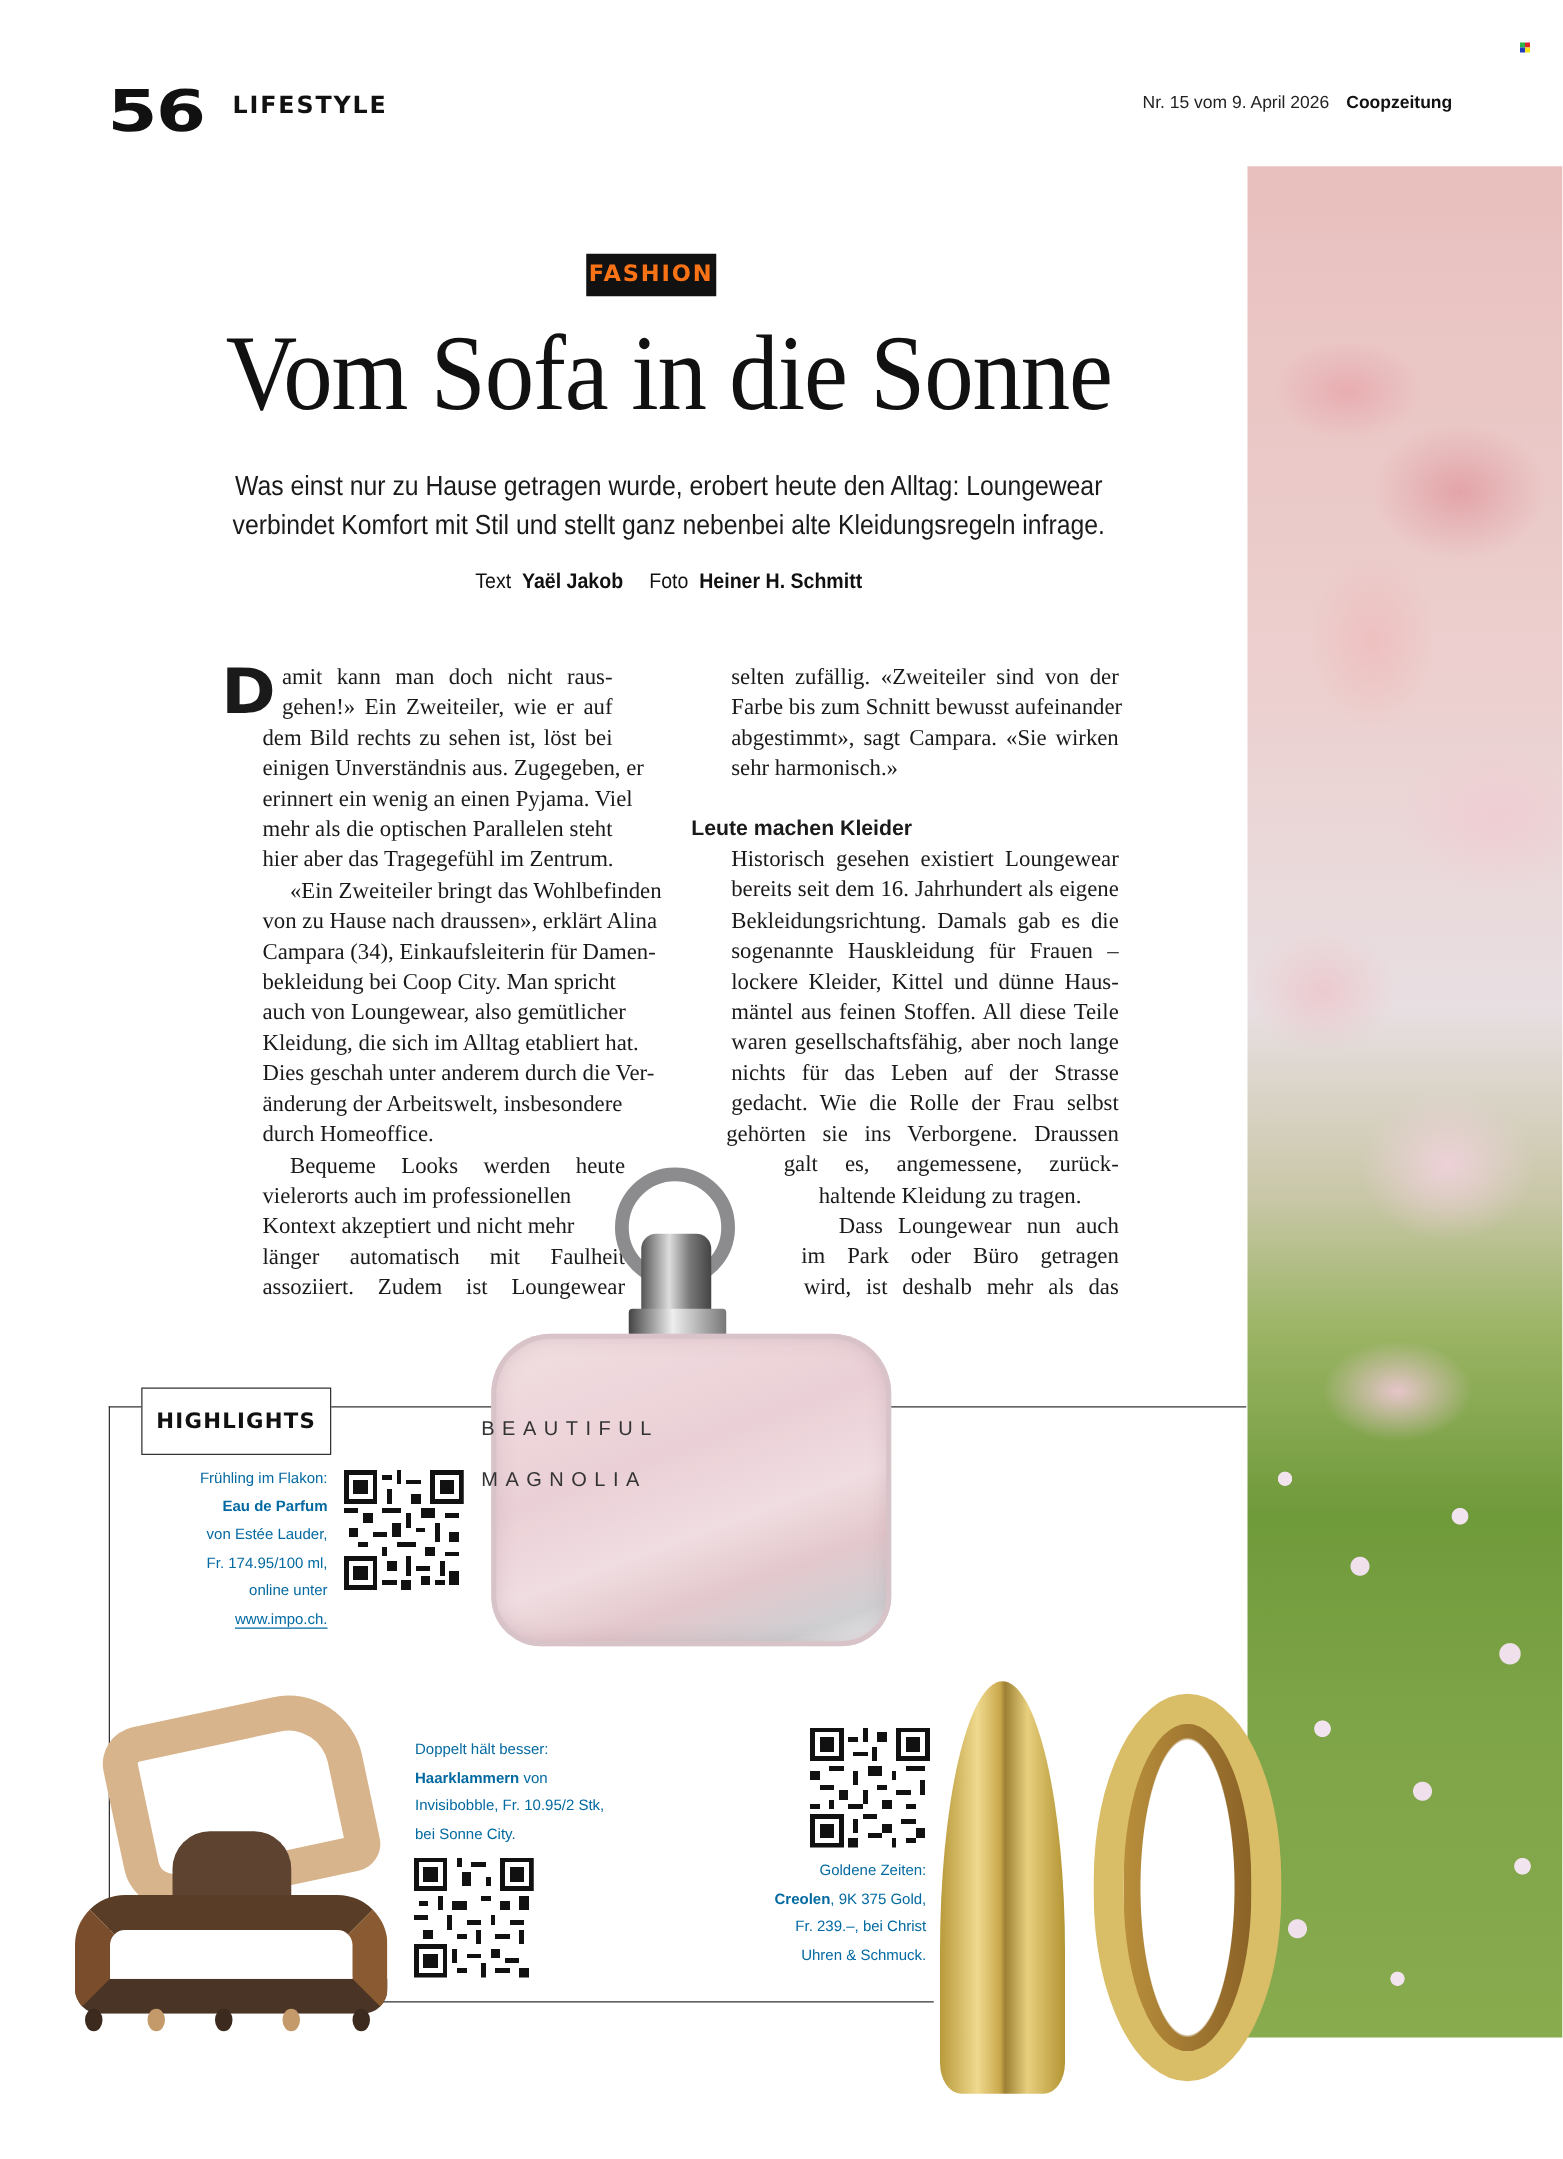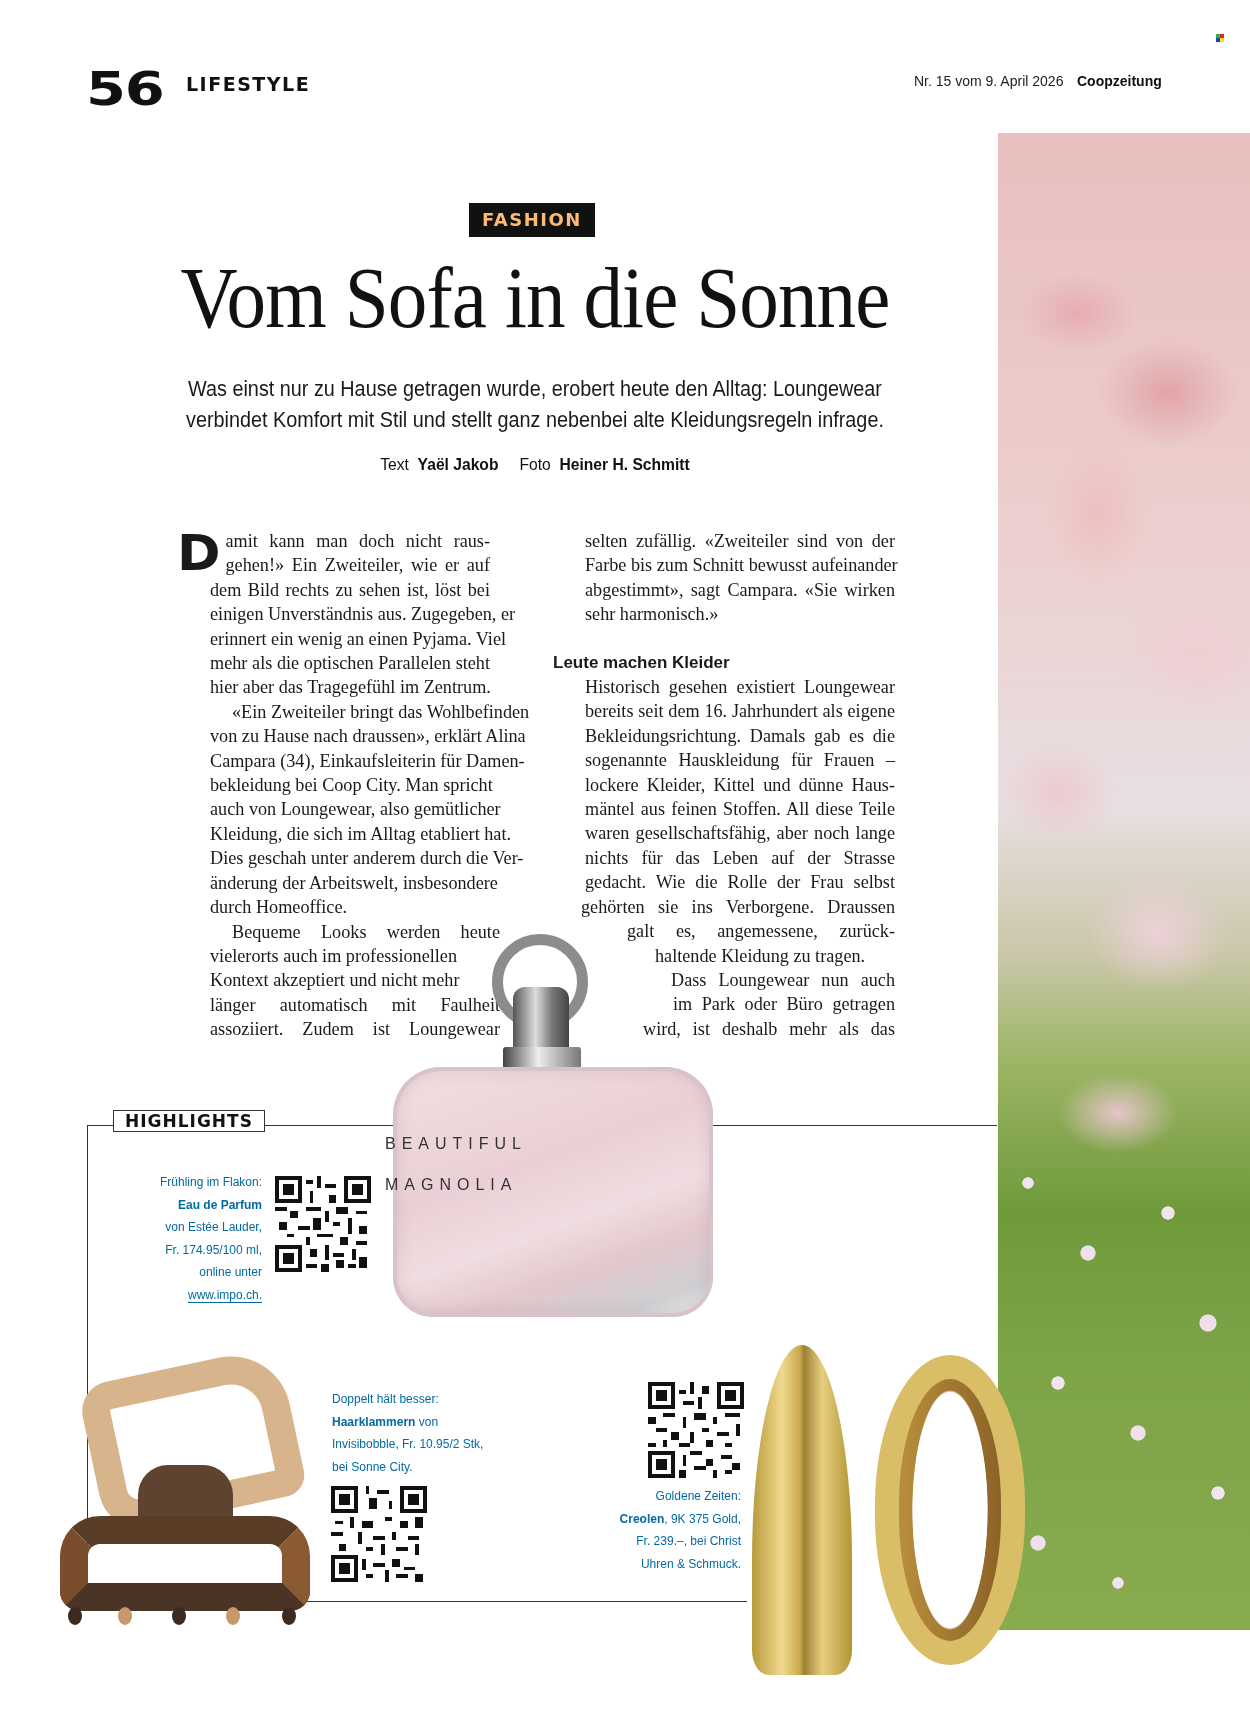--- a/index.html
+++ b/index.html
@@ -33,42 +33,42 @@
       radial-gradient(circle 7px at 170px 1080px, #f1e4ef 90%, transparent),
       radial-gradient(circle 9px at 210px 1190px, #efe0ec 90%, transparent),
       radial-gradient(circle 7px at 60px 1250px, #f1e4ef 90%, transparent),
       radial-gradient(circle 8px at 140px 1300px, #efe0ec 90%, transparent),
       radial-gradient(circle 7px at 220px 1360px, #f1e4ef 90%, transparent),
       radial-gradient(circle 8px at 40px 1410px, #efe0ec 90%, transparent),
       radial-gradient(circle 6px at 120px 1450px, #f1e4ef 90%, transparent);
   }
 
   
-  .kicker { left:469px; top:203px; background:#111; color:#fdba74; font-family:"DejaVu Sans", sans-serif; font-weight:bold; font-size:18px; letter-spacing:1.5px; padding:6px 13px 7px; }
+  .kicker { left:469px; top:203px; background:#111; color:#f97316; font-family:"DejaVu Sans", sans-serif; font-weight:bold; font-size:18px; letter-spacing:1.5px; padding:6px 2px 7px; }
   .title { left:100px; width:870px; top:255px; text-align:center; font-family:"Liberation Serif", serif; font-size:86px; line-height:1; letter-spacing:-1px; transform:scaleX(0.92); }
   .lead { left:110px; width:850px; top:373px; text-align:center; font-size:22px; line-height:31px; color:#1a1a1a; transform:scaleX(0.9); }
   .byline { left:110px; width:850px; top:455px; text-align:center; font-size:17px; transform:scaleX(0.92); }
   .byline b { font-weight:bold; }
   .byline .gap { display:inline-block; width:18px; }
 
   
   .col { font-family:"Liberation Serif", serif; font-size:18.2px; line-height:24.4px; color:#1a1a1a; text-align:justify; }
   .col .line { display:block; text-align:justify; text-align-last:justify; white-space:nowrap;margin-left:32px; }
   .col .last { text-align-last:left; }
   .col .ind { text-indent:22px; }
   .col1 { left:178px; top:529px; width:312px; }
   .col2 { left:553px; top:529px; width:342px; }
   .dropcap { float:left; font-family:"DejaVu Sans", sans-serif; font-weight:900; font-size:50px; line-height:42px; margin:3px 6px 0 0; transform:scaleX(1.05); }
   .subhead { font-family:"Liberation Sans", sans-serif; font-weight:bold; font-size:17px; margin-top:24px; display:block; }
 
   
   .hl-top { left:87px; top:1125px; width:910px; height:0; border-top:1.5px solid #333; }
   .hl-left { left:87px; top:1125px; width:0; height:475px; border-left:1.5px solid #333; }
   .hl-bottom { left:87px; top:1601px; width:660px; height:0; border-top:1.5px solid #333; }
-  .hl-label { left:113px; top:1110px; background:#fff; border:1.5px solid #333; padding:0 11px; font-family:"DejaVu Sans", sans-serif; font-weight:bold; font-size:17px; letter-spacing:1px; }
+  .hl-label { left:113px; top:1110px; background:#fff; border:1.5px solid #333; padding:16px 11px; font-family:"DejaVu Sans", sans-serif; font-weight:bold; font-size:17px; letter-spacing:1px; }
 
   .hl-text { font-size:12px; line-height:22.5px; color:#0369a1; }
   .hl-text b { font-weight:bold; }
   .t1 { left:100px; width:162px; top:1171px; text-align:right; }
   .t1 .link { text-decoration:underline; text-underline-offset:3px; }
   .t2 { left:332px; width:240px; top:1388px; }
   .t3 { left:560px; width:181px; top:1485px; text-align:right; }
 
   .qr { width:96px; height:96px; background:#fff; }
   .qr svg { width:100%; height:100%; display:block; }
@@ -165,21 +165,21 @@
   <span class="line">sogenannte Hauskleidung für Frauen –</span>
   <span class="line">lockere Kleider, Kittel und dünne Haus-</span>
   <span class="line">mäntel aus feinen Stoffen. All diese Teile</span>
   <span class="line">waren gesellschaftsfähig, aber noch lange</span>
   <span class="line">nichts für das Leben auf der Strasse</span>
   <span class="line">gedacht. Wie die Rolle der Frau selbst</span>
   <span class="line" style="margin-left:28px">gehörten sie ins Verborgene. Draussen</span>
   <span class="line" style="margin-left:74px">galt es, angemessene, zurück-</span>
   <span class="line last" style="margin-left:102px">haltende Kleidung zu tragen.</span>
   <span class="line" style="margin-left:118px">Dass Loungewear nun auch</span>
-  <span class="line" style="margin-left:120px">im Park oder Büro getragen</span>
+  <span class="line" style="margin-left:88px">im Park oder Büro getragen</span>
   <span class="line" style="margin-left:90px">wird, ist deshalb mehr als das</span>
 </div>
 
 <div class="abs hl-top"></div>
 <div class="abs hl-left"></div>
 <div class="abs hl-bottom"></div>
 <div class="abs hl-label">HIGHLIGHTS</div>
 
 <div class="abs perfume">
   <div class="perf-ring"></div>

